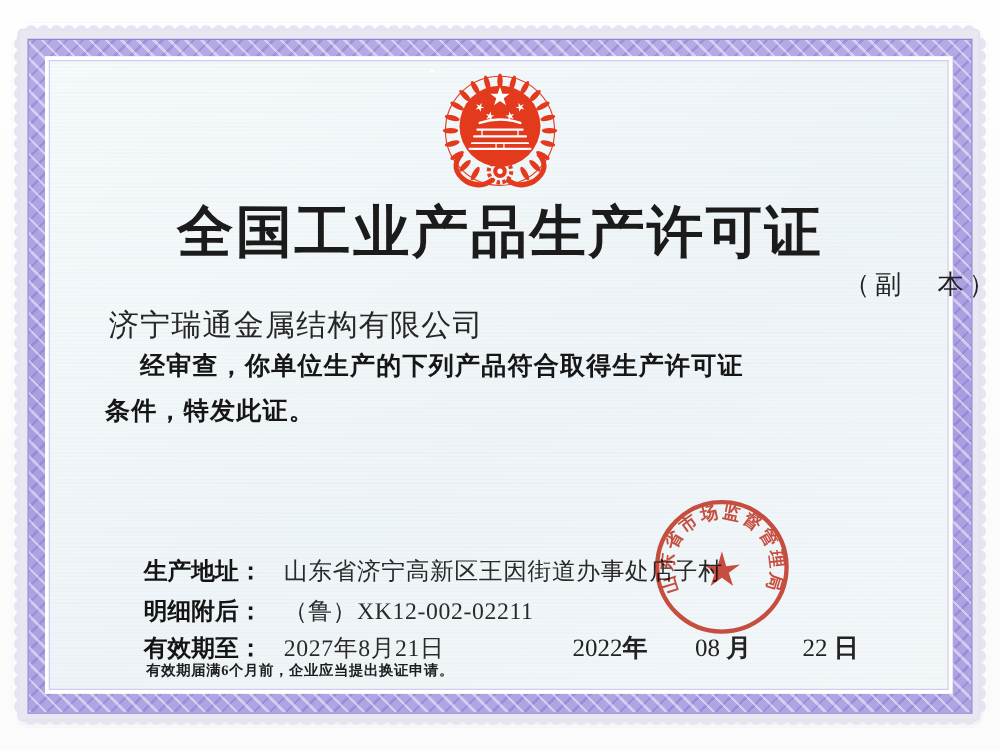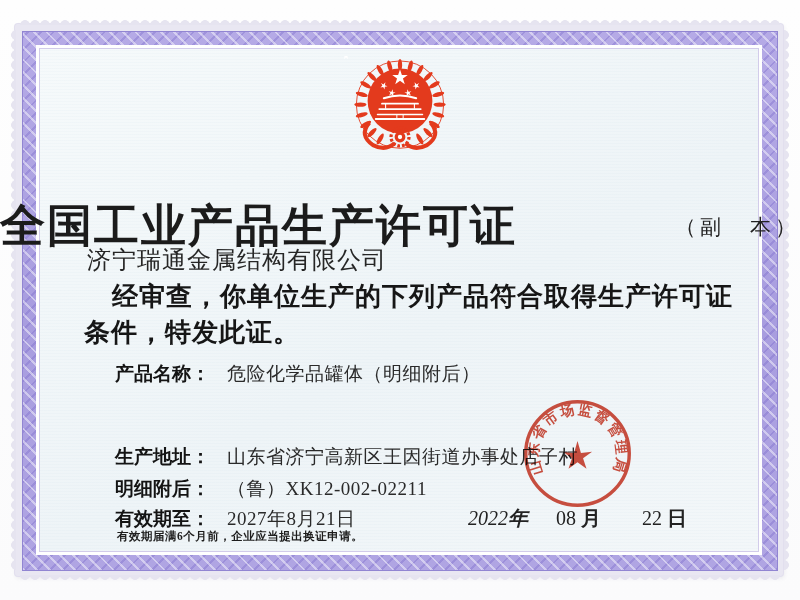--- a/index.html
+++ b/index.html
@@ -34,42 +34,42 @@
       repeating-linear-gradient(-45deg, rgba(124,108,203,.38) 0 2px, rgba(0,0,0,0) 2px 9px),
       linear-gradient(180deg,#b5aae6,#a89ddf 55%,#b0a5e3);}
   .paper{position:absolute;left:36px;top:45px;width:726px;height:510px;
     background:
       repeating-linear-gradient(0deg, rgba(160,190,210,.05) 0 1px, rgba(0,0,0,0) 1px 3px),
       linear-gradient(150deg,#f6fafb 0%,#eef4f7 55%,#f3f7f9 100%);
     box-shadow:inset 0 0 0 3px #ffffff, inset 0 0 0 4px #d2ccea;}
 
   
   .emblem{position:absolute;left:343px;top:56px;width:114px;height:108px;}
-  .title{position:absolute;left:0;right:0;top:156px;
+  .title{position:absolute;left:0;right:0;top:156px;text-align:center;
     font-family:"Liberation Sans","DejaVu Sans",sans-serif;font-weight:900;
-    font-size:45px;letter-spacing:2px;color:#1b1b1b;margin-top:40px;}
+    font-size:45px;letter-spacing:2px;color:#1b1b1b;}
   .subtitle{position:absolute;left:0;right:0;top:213px;text-align:right;
     font-size:21px;letter-spacing:4px;color:#222;}
   .company{position:absolute;left:87px;top:244px;font-size:24px;letter-spacing:1px;color:#262626;}
   .stmt{position:absolute;font-family:Liberation Sans, sans-serif;
-    font-weight:900;font-size:26px;letter-spacing:1px;color:#161616;}
+    font-weight:900;font-size:20px;letter-spacing:1px;color:#161616;}
   .stmt1{left:112px;top:279px;}
   .stmt2{left:84px;top:315px;text-align:right;}
   .frow{position:absolute;left:115px;white-space:nowrap;}
   .flabel{display:inline-block;width:100px;
     font-family:"Liberation Sans","DejaVu Sans",sans-serif;font-weight:800;
     font-size:19px;color:#141414;vertical-align:baseline;}
   .fvalue{display:inline-block;margin-left:8px;font-size:19px;color:#2a2a2a;letter-spacing:.5px;}
   .r-product{top:361px;}
   .r-address{top:413px;}
   .r-prodaddr{top:444px;}
   .r-certno{top:476px;}
   .r-valid{top:506px;}
   .date-part{position:absolute;top:505px;font-size:20px;color:#222;white-space:nowrap;}
-  .d-year{left:468px;font-style:italic;}
+  .d-year{left:458px;}
   .d-month{left:556px;}
   .d-day{left:642px;}
   .date-unit{font-family:"Liberation Sans","DejaVu Sans",sans-serif;font-weight:800;margin-left:5px;}
   .footnote{position:absolute;left:117px;top:529px;font-size:11.5px;font-weight:700;
     color:#1d1d1d;letter-spacing:.5px;}
   .seal{position:absolute;left:520px;top:396px;width:115px;height:115px;
     opacity:.9;mix-blend-mode:multiply;}
 </style>
 </head>
 <body>
@@ -139,24 +139,20 @@
       <circle cx="60" cy="90" r="2.4" fill="#ffffff"></circle>
     </g>
   </svg>
 
   <div class="title">全国工业产品生产许可证</div>
   <div class="subtitle">（副　本）</div>
   <div class="company">济宁瑞通金属结构有限公司</div>
   <div class="stmt stmt1">经审查，你单位生产的下列产品符合取得生产许可证</div>
   <div class="stmt stmt2">条件，特发此证。</div>
 
-  <div class="frow r-product">
-    <span class="flabel">产品名称：</span>
-    <span class="fvalue">危险化学品罐体（明细附后）</span>
-  </div>
   <div class="frow r-prodaddr">
     <span class="flabel">生产地址：</span>
     <span class="fvalue">山东省济宁高新区王因街道办事处店子村</span>
   </div>
   <div class="frow r-certno">
     <span class="flabel">明细附后：</span>
     <span class="fvalue">（鲁）XK12-002-02211</span>
   </div>
   <div class="frow r-valid">
     <span class="flabel">有效期至：</span>

